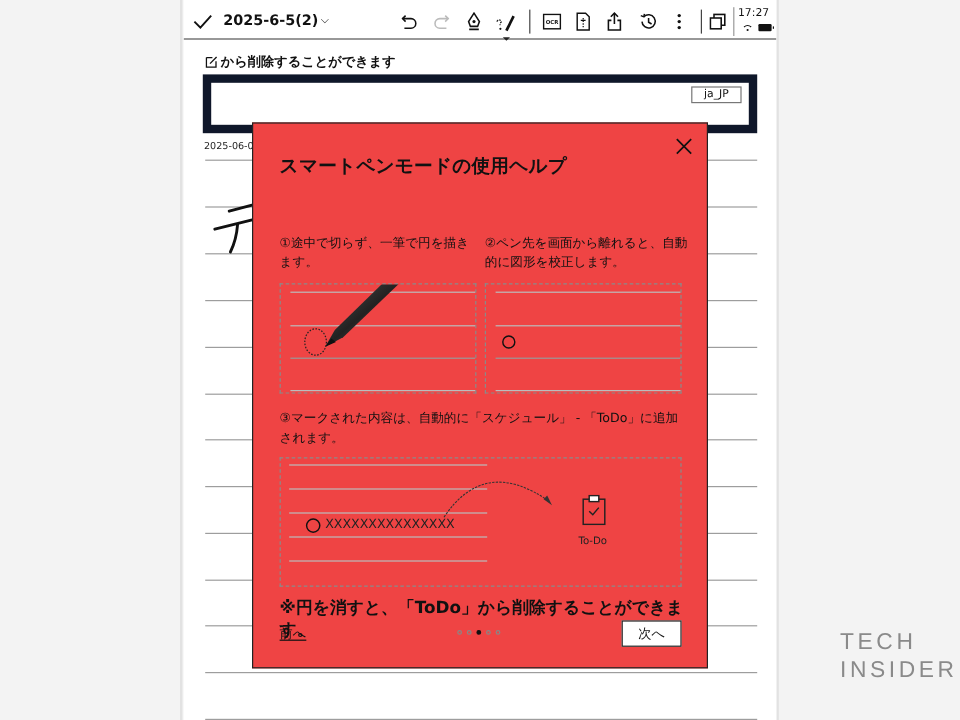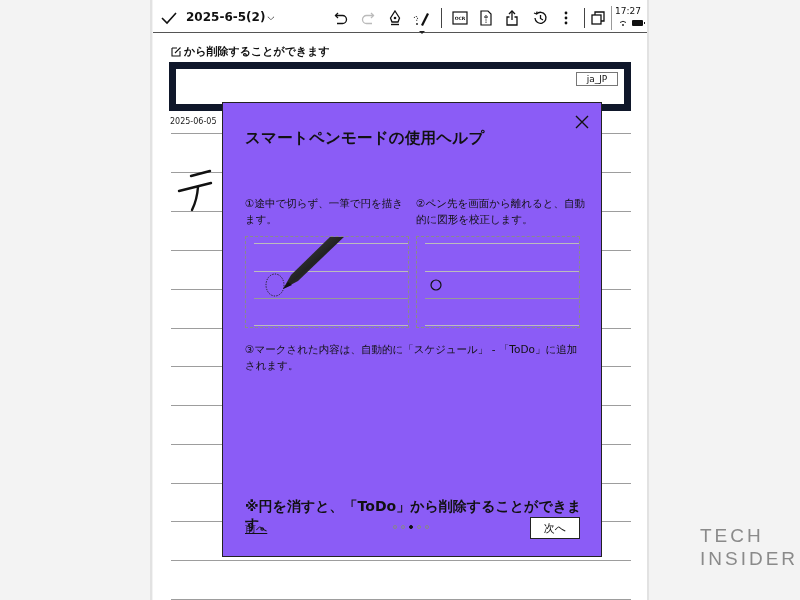--- a/index.html
+++ b/index.html
@@ -26,21 +26,21 @@
 
   
   .title-label { position: absolute; left: 18px; top: 44px; font-size: 11px; font-weight: bold; display: flex; align-items: center; gap: 2px; }
   .title-box { position: absolute; left: 16px; top: 62px; width: 462px; height: 49px; border: 7px solid #0f172a; cursor: text; }
   .lang-badge { position: absolute; right: 6px; top: 3px; width: 42px; height: 14px; border: 1px solid #777; font-size: 9px; display: flex; align-items: center; justify-content: center; cursor: pointer; }
   .date-label { position: absolute; left: 17px; top: 117px; font-size: 8px; color: #222; }
   .rule { position: absolute; left: 18px; width: 460px; height: 1px; background: #9d9d9d; }
   .handwriting { position: absolute; left: 0; top: 0; pointer-events: none; }
 
   
-  .modal { position: absolute; left: 210px; top: 102px; width: 380px; height: 455px; background: #8b5cf6; border: 1.5px solid #222; margin-left: 12px; }
+  .modal { position: absolute; left: 210px; top: 102px; width: 380px; height: 455px; background: #ef4444; border: 1.5px solid #222; }
   .close-btn { position: absolute; right: 10px; top: 10px; width: 18px; height: 18px; cursor: pointer; }
   .modal-title { position: absolute; left: 22px; top: 25px; font-size: 15.5px; font-weight: bold; letter-spacing: 0.2px; }
   .feature-title { position: absolute; left: 22px; top: 66px; font-size: 10.5px; font-weight: bold; display: flex; align-items: center; gap: 2px; }
   .feature-title .circ { width: 11px; height: 11px; border: 1.3px solid #111; border-radius: 50%; display: inline-block; margin: 0 1px; }
   .step { position: absolute; font-size: 10.5px; line-height: 16px; }
   .step1 { left: 22px; top: 92px; width: 165px; }
   .step2 { left: 193px; top: 92px; width: 170px; }
   .step3 { left: 22px; top: 238px; width: 340px; }
   .dash-box { position: absolute; border: 1.2px dashed #8a8a8a; }
   .box1 { left: 22px; top: 133px; width: 164px; height: 92px; }
@@ -225,20 +225,41 @@
     <div class="line" style="left:8px;right:0;top:34px;"></div>
     <div class="line" style="left:8px;right:0;top:61px;background:#999;"></div>
     <div class="line" style="left:8px;right:0;top:88px;"></div>
     <svg style="position:absolute;left:12px;top:41px" width="14" height="14">
         <circle cx="7" cy="7" r="5" stroke="#111" stroke-width="1.2" fill="none"></circle>
       </svg>
   </div>
 
   <div class="step step3">③マークされた内容は、自動的に「スケジュール」 - 「ToDo」に追加されます。</div>
 
+  <div class="dash-box box3">
+    <div class="line" style="left:7px;width:165px;top:5px;"></div>
+    <div class="line" style="left:7px;width:165px;top:25px;"></div>
+    <div class="line" style="left:7px;width:165px;top:45px;"></div>
+    <div class="line" style="left:7px;width:165px;top:65px;"></div>
+    <div class="line" style="left:7px;width:165px;top:85px;"></div>
+    <svg style="position:absolute;left:20px;top:49px" width="14" height="14">
+        <circle cx="7" cy="7" r="5.5" stroke="#111" stroke-width="1.2" fill="none"></circle>
+      </svg>
+    <div class="xs-text" style="left:37px;top:49px;">XXXXXXXXXXXXXXX</div>
+    <svg style="position:absolute;left:0;top:0" width="335" height="108">
+      <path d="M136 49 Q170 -2 224 36" stroke="#333" stroke-width="0.9" fill="none" stroke-dasharray="2 1"></path>
+      <path d="M219 34 L226 39 L222 31" fill="#333"></path>
+    </svg>
+    <svg style="position:absolute;left:250px;top:30px" width="22" height="26">
+      <rect x="2" y="4" width="18" height="21" stroke="#222" stroke-width="1.2" fill="none"></rect>
+      <rect x="7" y="1" width="8" height="5" stroke="#222" stroke-width="1.2" fill="#fff"></rect>
+      <path d="M7 14 L10 17 L15 11" stroke="#222" stroke-width="1.2" fill="none"></path>
+    </svg>
+    <div class="todo-label" style="left:248px;top:64px;">To-Do</div>
+  </div>
 
   <div class="note-small">※円を消すと、「ToDo」から削除することができます。</div>
   <div class="prev-link">前へ</div>
   <div class="pager">
     <div class="dot"></div>
     <div class="dot"></div>
     <div class="dot active"></div>
     <div class="dot"></div>
     <div class="dot"></div>
   </div>

